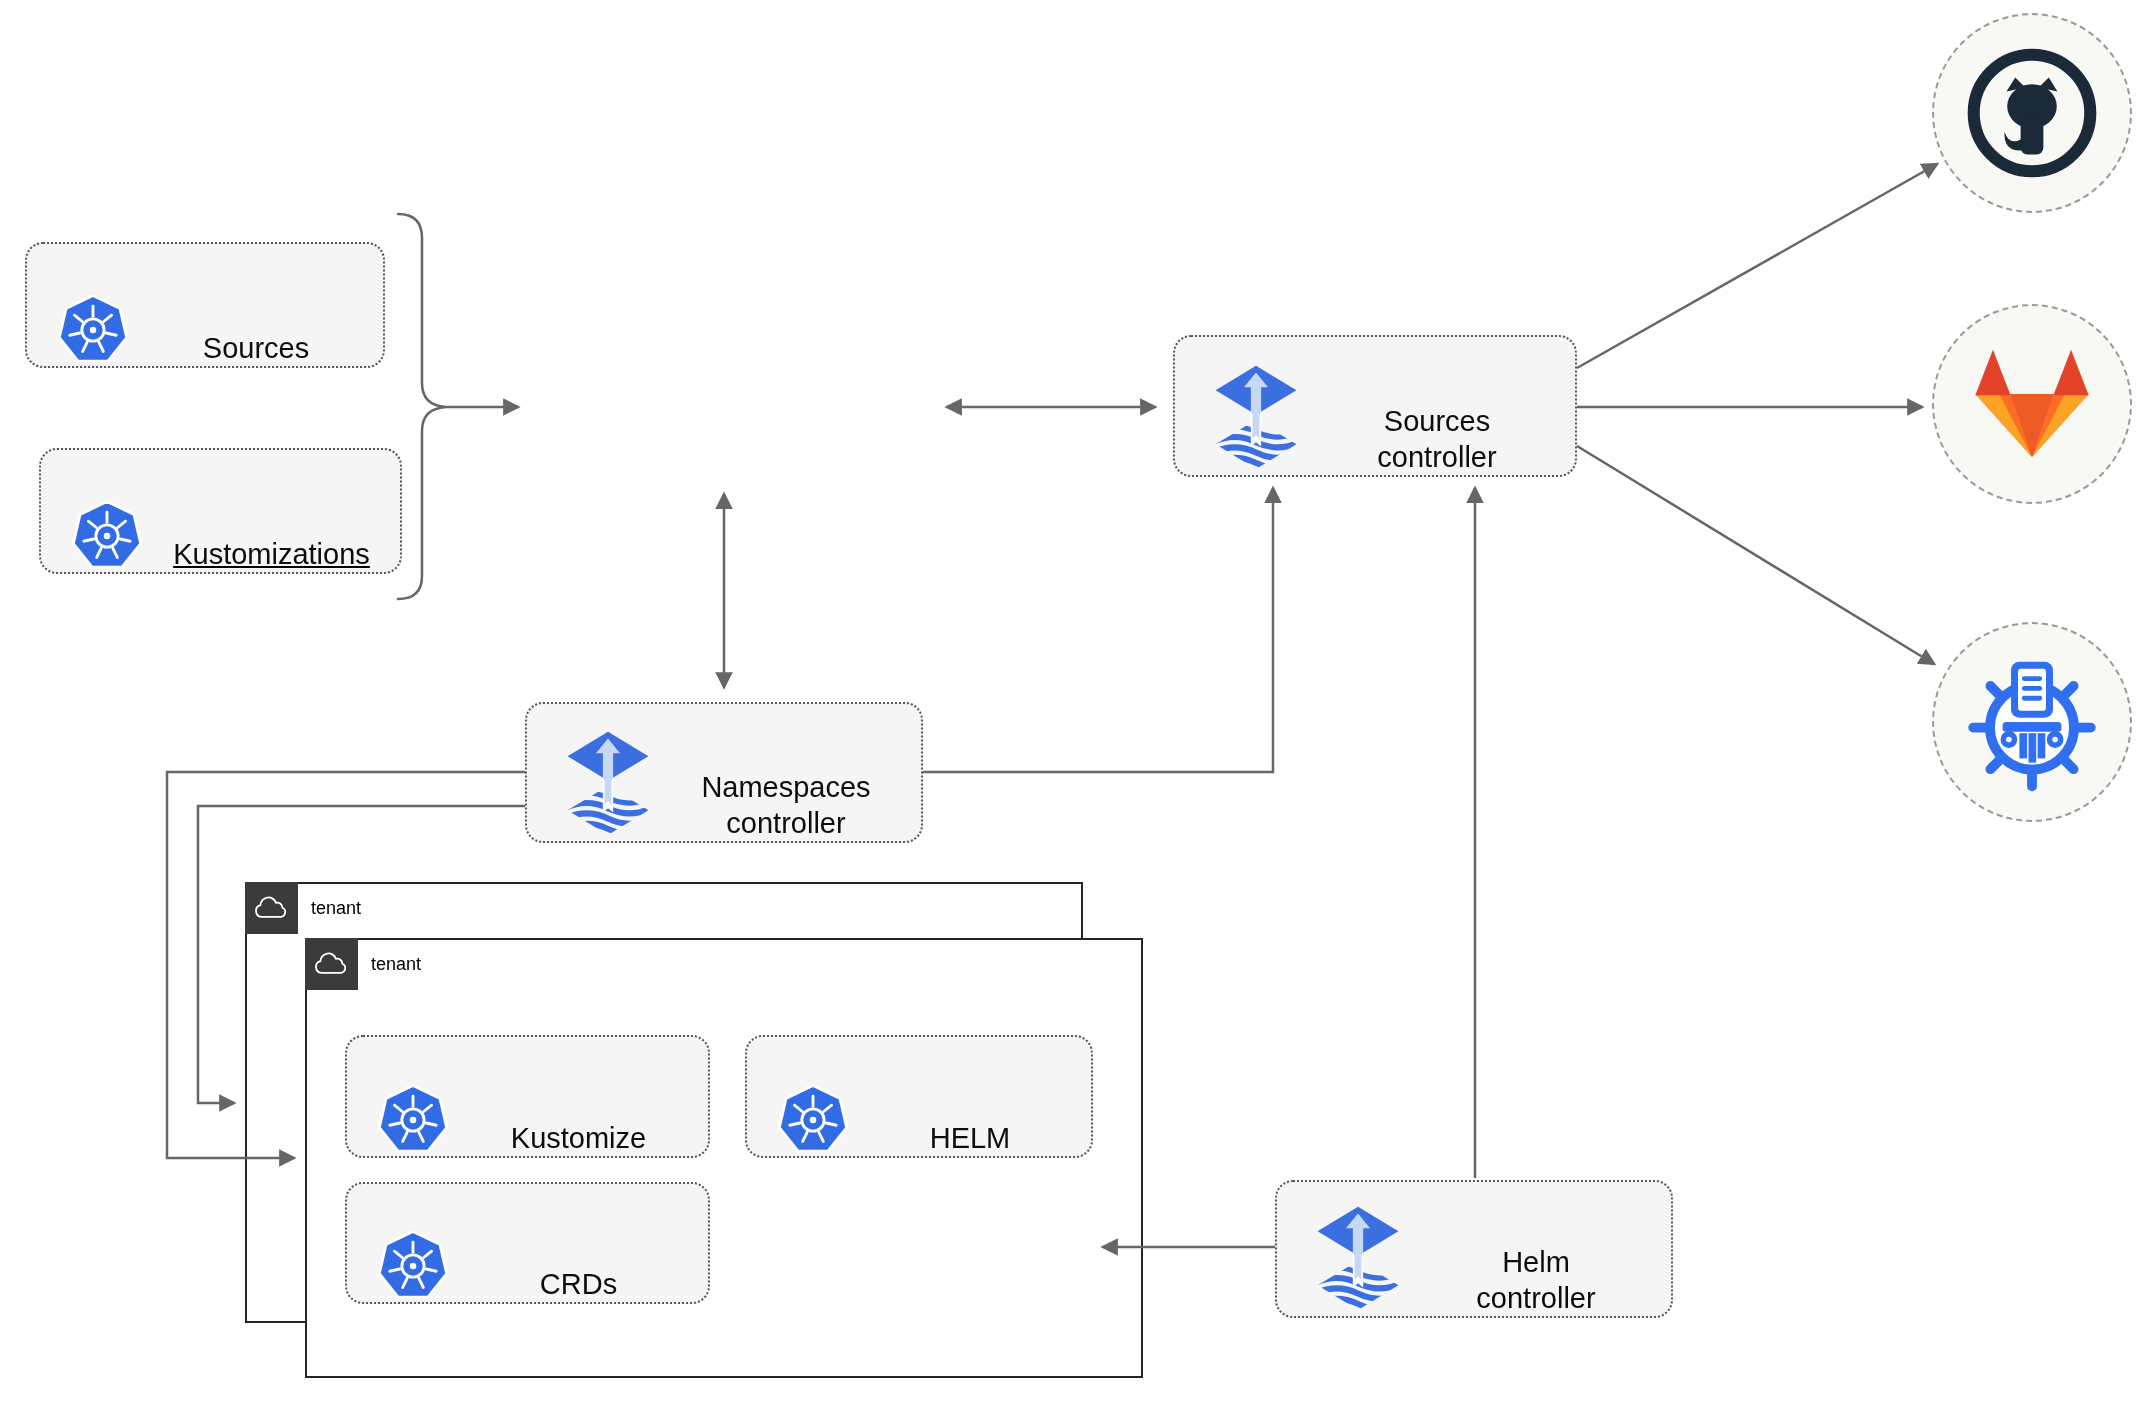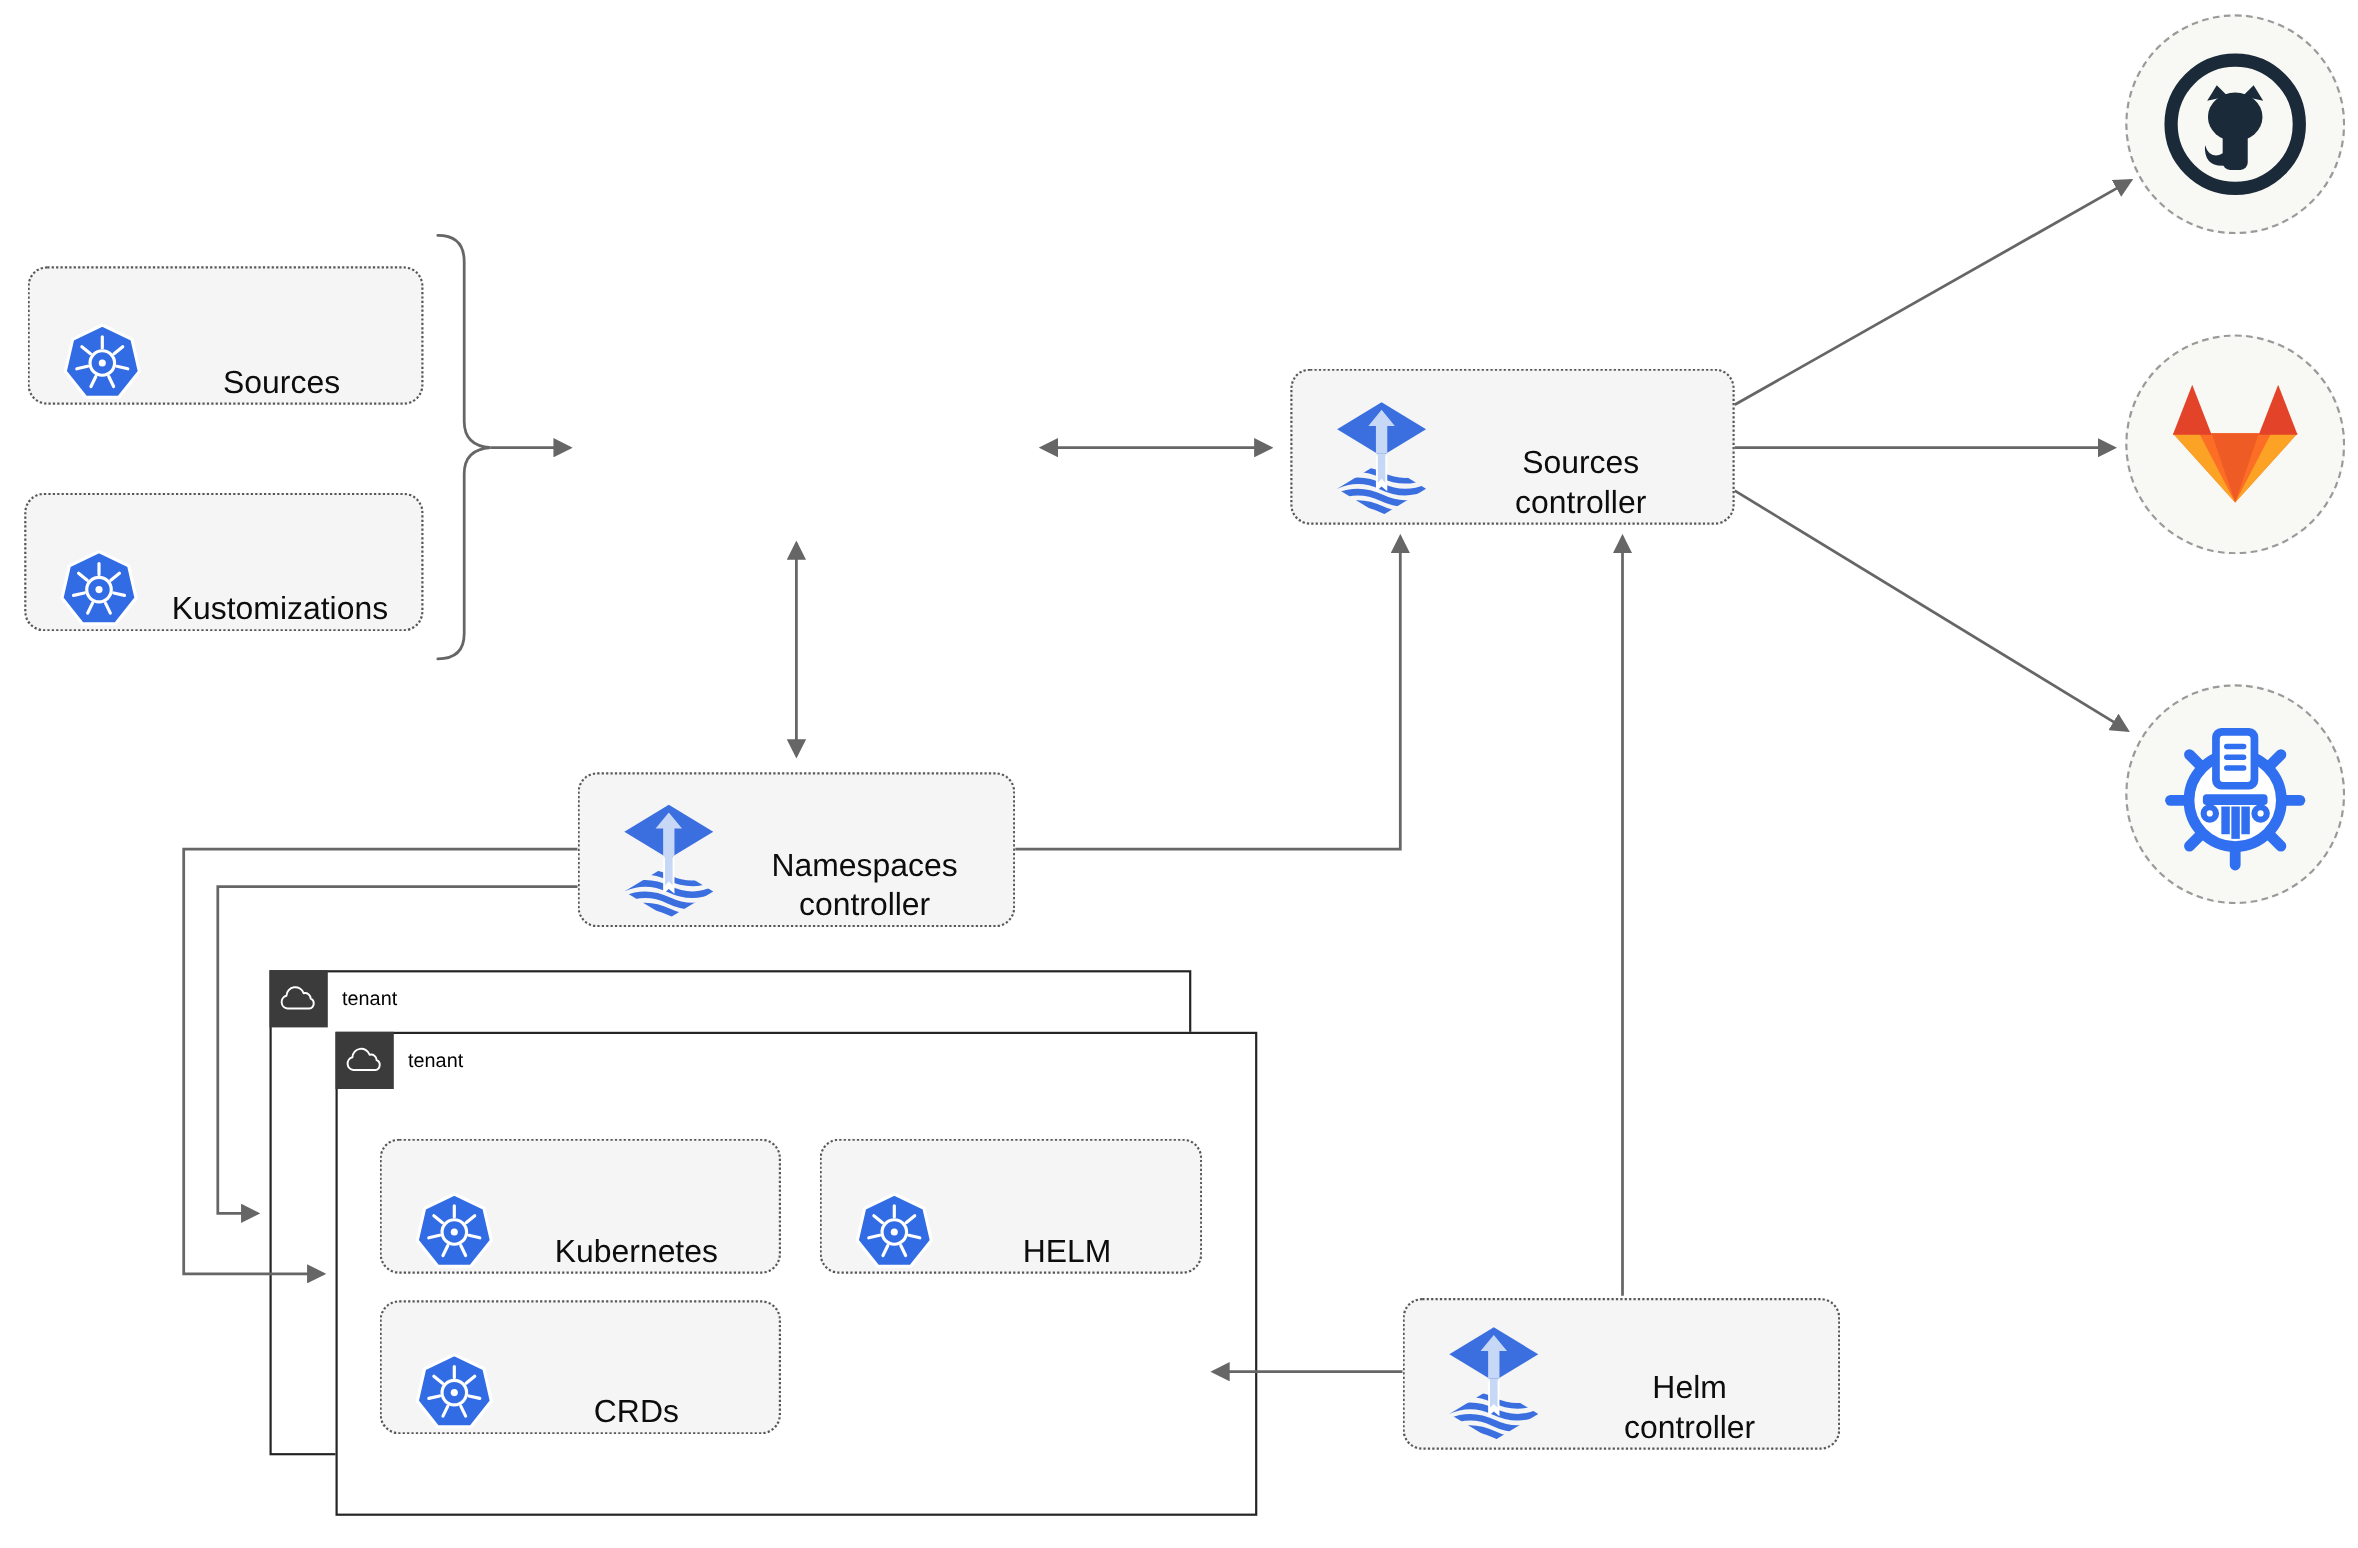--- a/index.html
+++ b/index.html
@@ -152,21 +152,21 @@
     </div>
     <div class="tlabel">tenant</div>
   </div>
 
   <div class="node" style="left:345px; top:1035px; width:365px; height:123px;">
     <span class="icon" style="margin-left:30px;">
       <svg width="72" height="72">
           <use href="#sym-k8s"></use>
         </svg>
       </span>
-    <span class="lbl">Kubernetes</span>
+    <span class="lbl">Kustomize</span>
   </div>
 
   <div class="node" style="left:745px; top:1035px; width:348px; height:123px;">
     <span class="icon" style="margin-left:30px;">
       <svg width="72" height="72">
           <use href="#sym-k8s"></use>
         </svg>
       </span>
     <span class="lbl">HELM</span>
   </div>
@@ -183,21 +183,21 @@
 
   <div class="node" style="left:25px; top:242px; width:360px; height:126px;">
     <span class="icon" style="margin-left:30px;">
       <svg width="72" height="72">
           <use href="#sym-k8s"></use>
         </svg>
       </span>
     <span class="lbl">Sources</span>
   </div>
 
-  <div class="node" style="left:22px; top:448px; width:363px; height:126px;">
+  <div class="node" style="left:39px; top:448px; width:363px; height:126px;text-decoration:underline;">
     <span class="icon" style="margin-left:30px;">
       <svg width="72" height="72">
           <use href="#sym-k8s"></use>
         </svg>
       </span>
     <span class="lbl">Kustomizations</span>
   </div>
 
 
   <div class="node" style="left:1173px; top:335px; width:404px; height:142px;">

